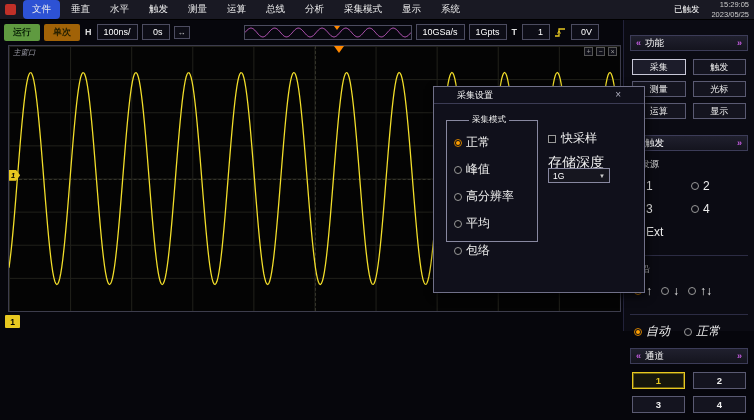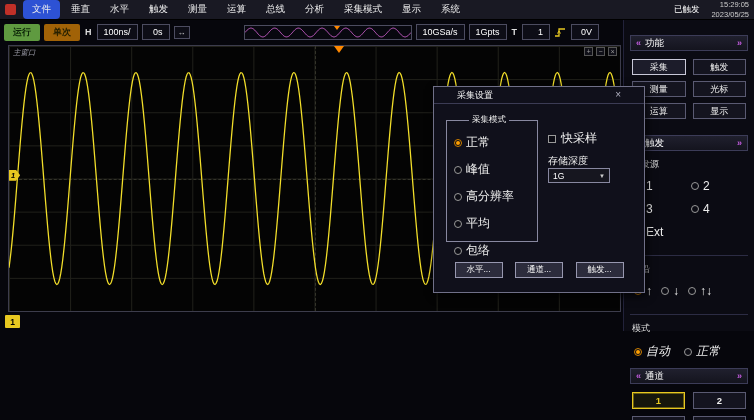--- a/index.html
+++ b/index.html
@@ -94,21 +94,21 @@
           border:1px solid #707088;box-shadow:2px 3px 8px rgba(0,0,0,.75);z-index:30;}
   .dlg-title{height:17px;display:flex;align-items:center;padding:0 23px;border-bottom:1px solid #3c3c55;
              font-size:9px;color:#f5f5f5;}
   .dlg-close{margin-left:auto;color:#b0b0c0;font-size:10px;line-height:10px;}
   .dlg-body{position:relative;height:188px;}
   .group{position:absolute;left:12px;top:16px;width:92px;height:122px;border:1px solid #8888a0;}
   .group-legend{position:absolute;top:-7px;left:22px;background:#10101b;padding:0 3px;font-size:8.5px;color:#f0f0f0;}
   .group-radios{display:flex;flex-direction:column;gap:10px;padding:13px 7px;}
   .chk-row{position:absolute;left:114px;top:26px;display:flex;align-items:center;gap:5px;font-size:12px;color:#f0f0f0;}
   .checkbox{width:8px;height:8px;border:1px solid #999;background:#0c0c14;flex:none;}
-  .depth-label{position:absolute;left:114px;top:50px;font-size:10px;color:#f0f0f0;}
+  .depth-label{position:absolute;left:114px;top:50px;font-size:14px;color:#f0f0f0;}
   .dropdown{position:absolute;left:114px;top:64px;width:62px;height:15px;border:1px solid #8888a0;
             background:#16161f;display:flex;align-items:center;padding:0 4px;font-size:8.5px;color:#fff;}
   .dropdown .arrow{margin-left:auto;font-size:6px;color:#ccc;}
   .dlg-btns{position:absolute;left:0;right:0;top:158px;display:flex;justify-content:space-evenly;padding:0 8px;}
   .dlg-btn{width:48px;height:16px;border:1px solid #9898b0;background:#2c2c3c;color:#f5f5f5;font-size:8.5px;
            display:flex;align-items:center;justify-content:center;}
 </style>
 </head>
 <body>
 
@@ -228,25 +228,20 @@
           </div>
           <div class="chk-row">
             <span class="checkbox"></span>
             <span>快采样</span>
           </div>
           <div class="depth-label">存储深度</div>
           <div class="dropdown">
             <span>1G</span>
             <span class="arrow">▼</span>
           </div>
-          <div class="dlg-btns">
-            <span class="dlg-btn">水平...</span>
-            <span class="dlg-btn">通道...</span>
-            <span class="dlg-btn">触发...</span>
-          </div>
         </div>
       </div>
     </div>
 
     <div class="sidebar">
 
       <div class="sec-header hdr-fn">
         <span class="chev">«</span>
         <span>功能</span>
         <span class="sp"></span>
@@ -319,21 +314,20 @@
         </span>
         <span class="radio-item">
           <span class="radio">
               <span class="dot"></span>
             </span>
           <span>↑↓</span>
         </span>
       </div>
 
       <div class="divider"></div>
-      <div class="sub-label">模式</div>
       <div class="mode-row">
         <span class="radio-item">
           <span class="radio sel">
               <span class="dot"></span>
             </span>
           <span>自动</span>
         </span>
         <span class="radio-item">
           <span class="radio">
               <span class="dot"></span>

